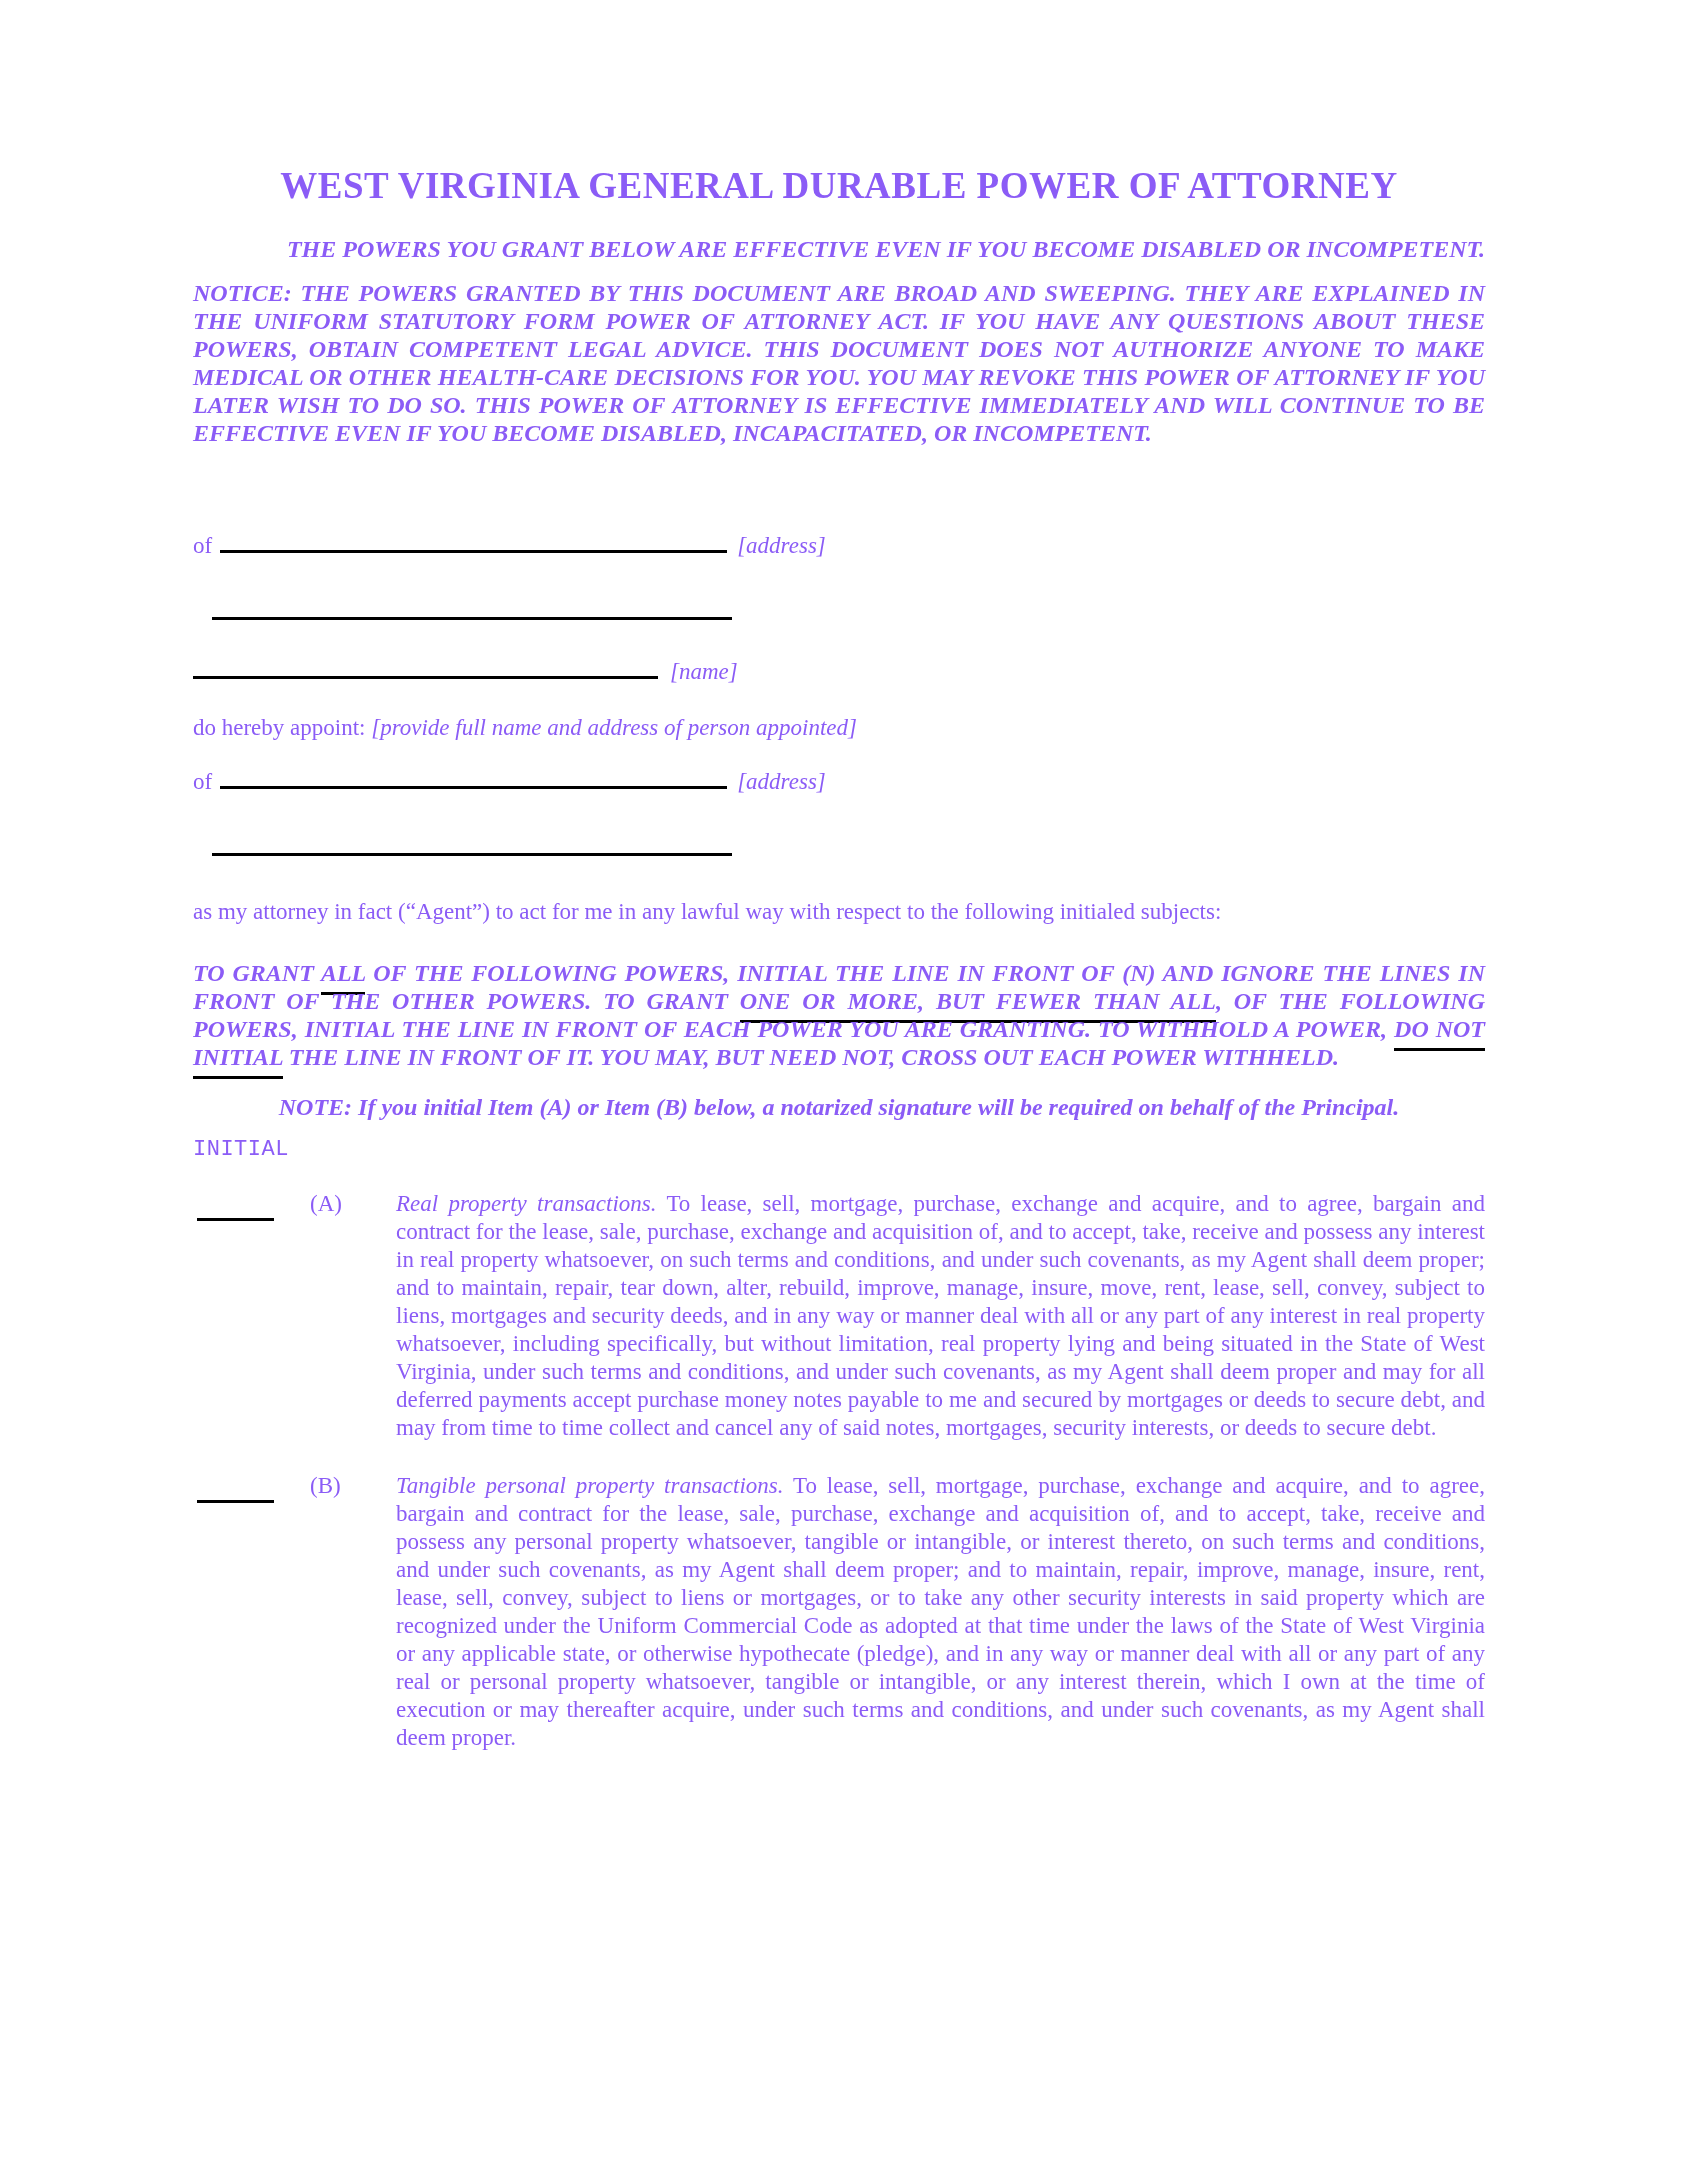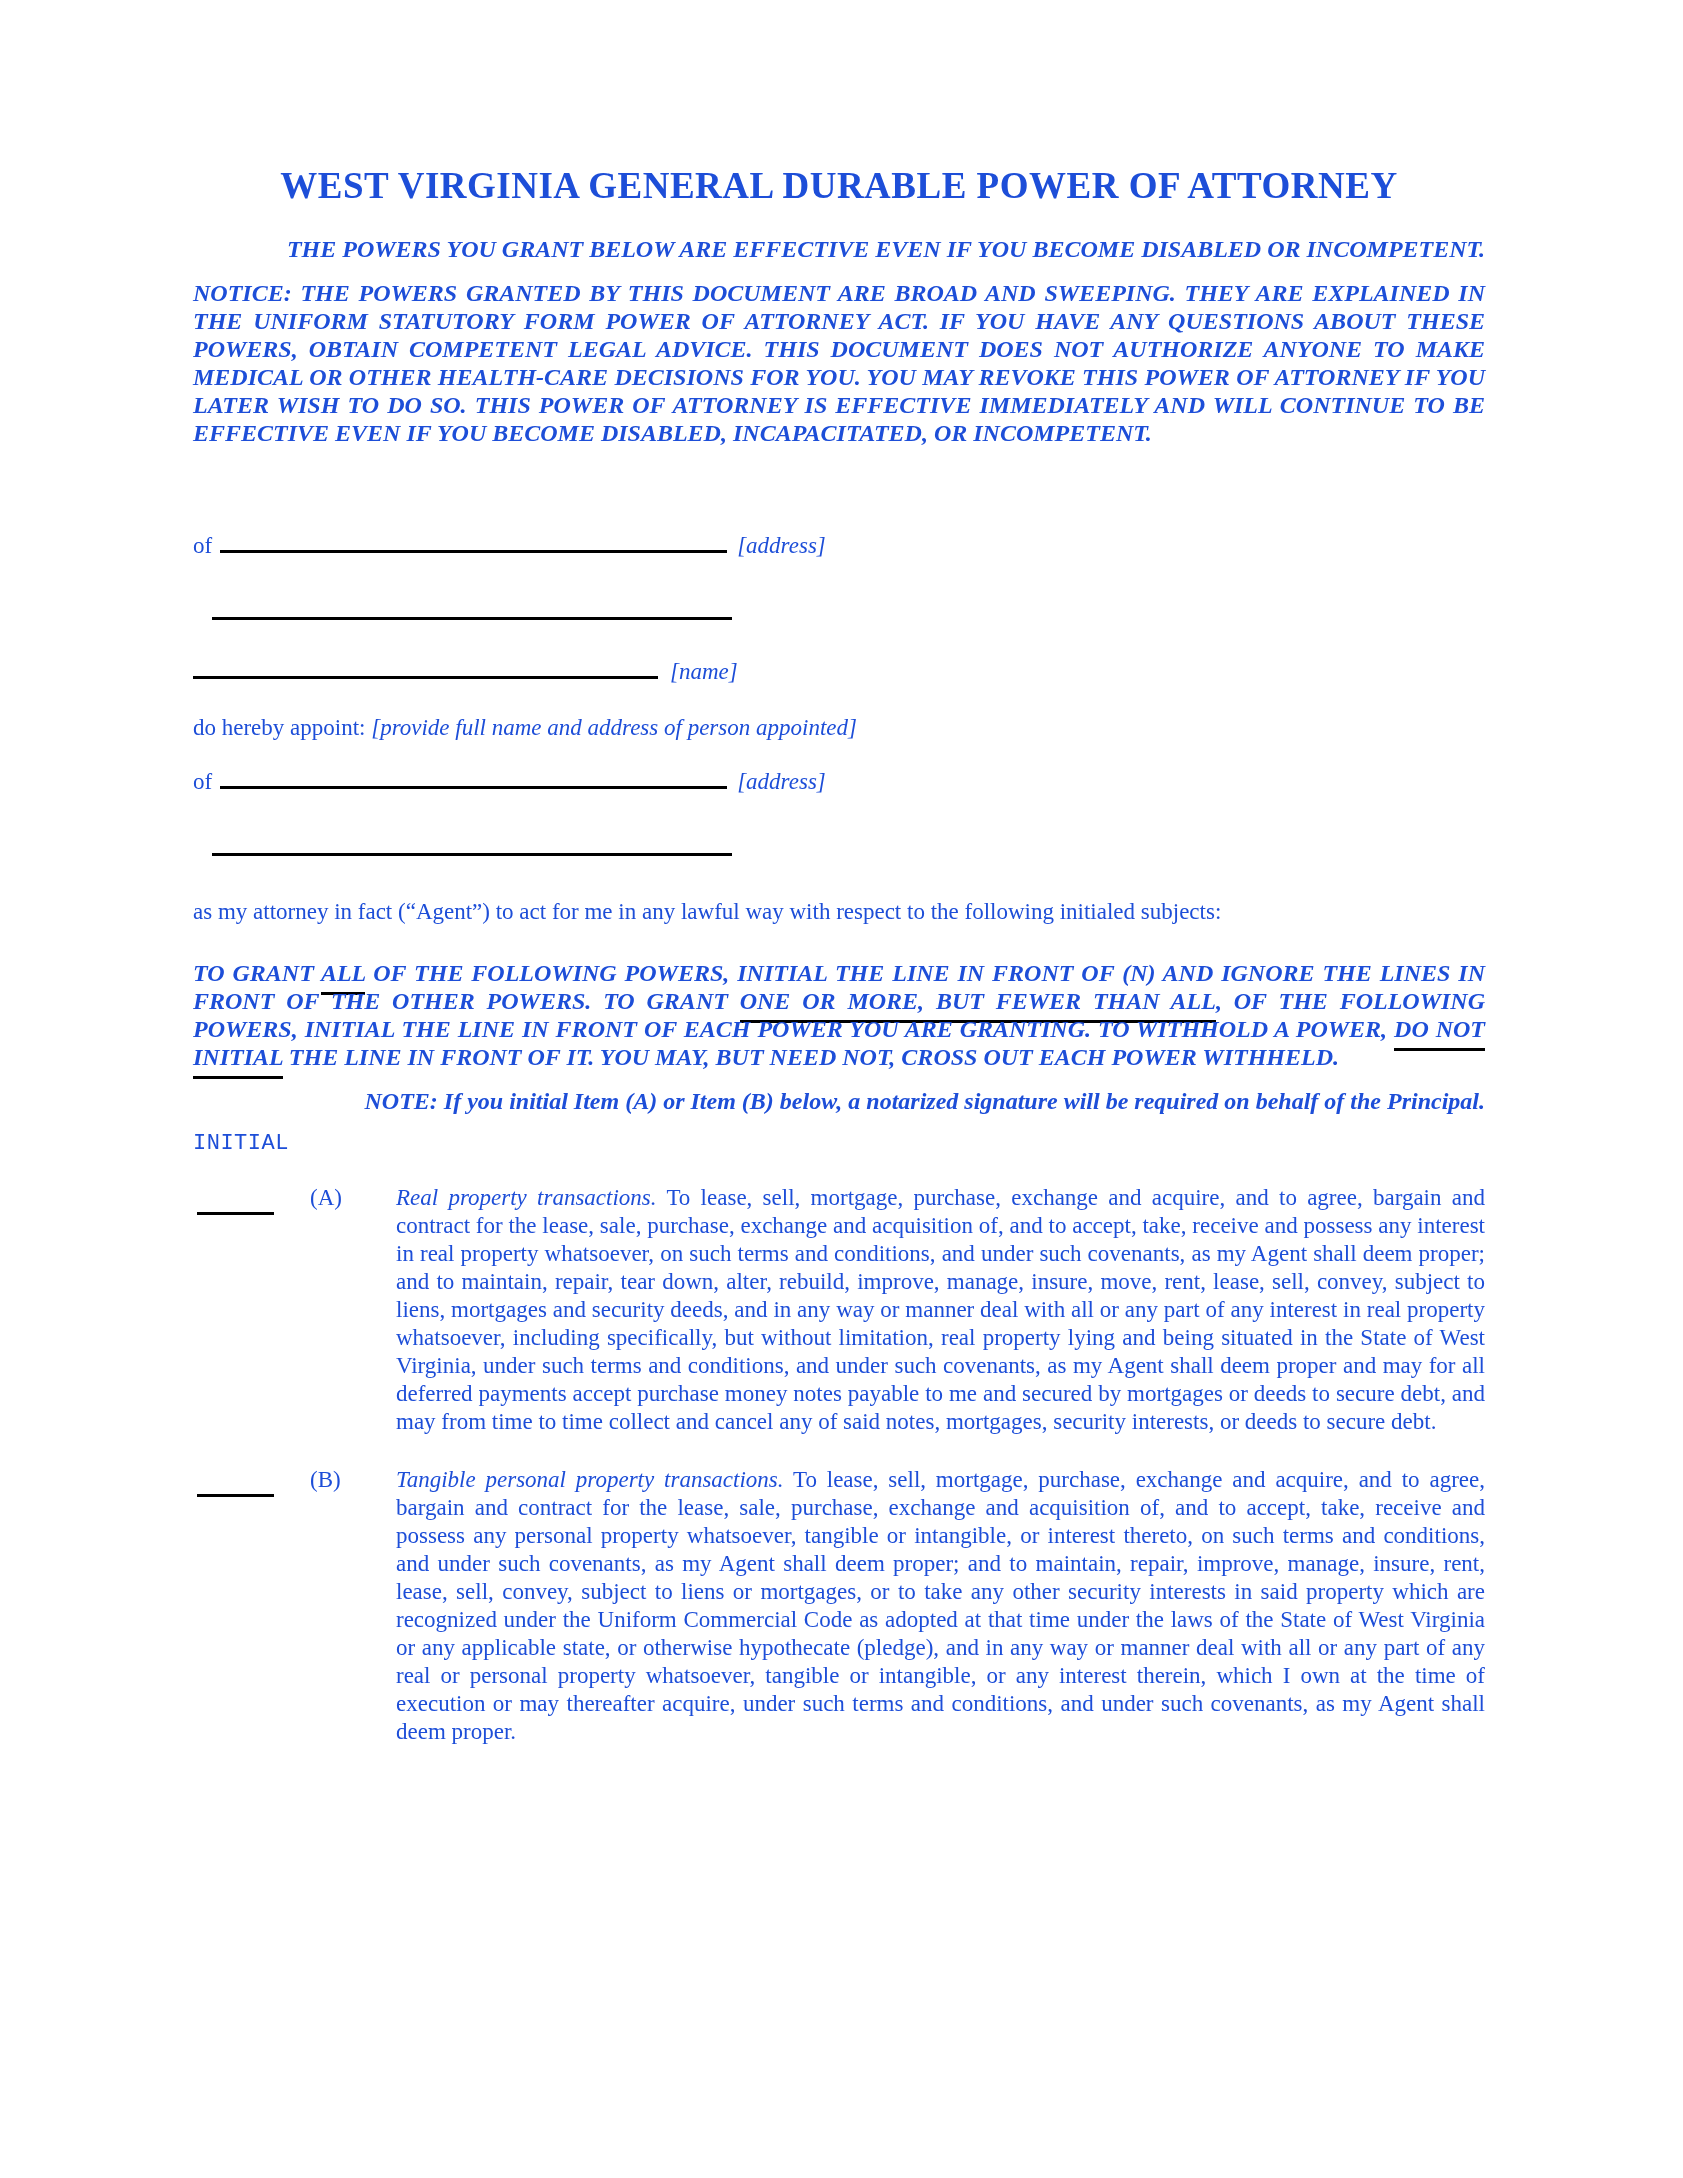--- a/index.html
+++ b/index.html
@@ -1,21 +1,21 @@
 <!DOCTYPE html>
 <html><head>
 <meta charset="utf-8">
 <style>
   html, body { margin: 0; padding: 0; background: #ffffff; }
   .page {
     position: relative;
     width: 1683px;
     height: 2178px;
     background: #ffffff;
-    color: #1d4ed8;
+    color: #8b5cf6;
     font-family: "Liberation Serif", serif;
     overflow: hidden;
   }
   .content {
     position: absolute;
     left: 193px;
     top: 166px;
     width: 1292px;
   }
   h1.doc-title {
@@ -54,21 +54,21 @@
   .hint { font-style: italic; }
   .body-par {
     font-size: 23px;
     line-height: 31px;
     text-align: justify;
     margin: 0;
   }
   .agent-clause { margin-top: 34px; }
   .grant-par { margin-top: 32px; }
   .grant-par .u { border-bottom: 3px solid #000; padding-bottom: 6px; }
-  .note-par { margin-top: 16px; text-align: right; }
+  .note-par { margin-top: 22px; text-align: center; }
   .initial-heading {
     margin-top: 16px;
     font-size: 22px;
     letter-spacing: 0.5px;
     font-family: Liberation Mono, monospace;
   }
   .item {
     display: grid;
     grid-template-columns: 81px 122px 1089px;
     margin-top: 28px;

